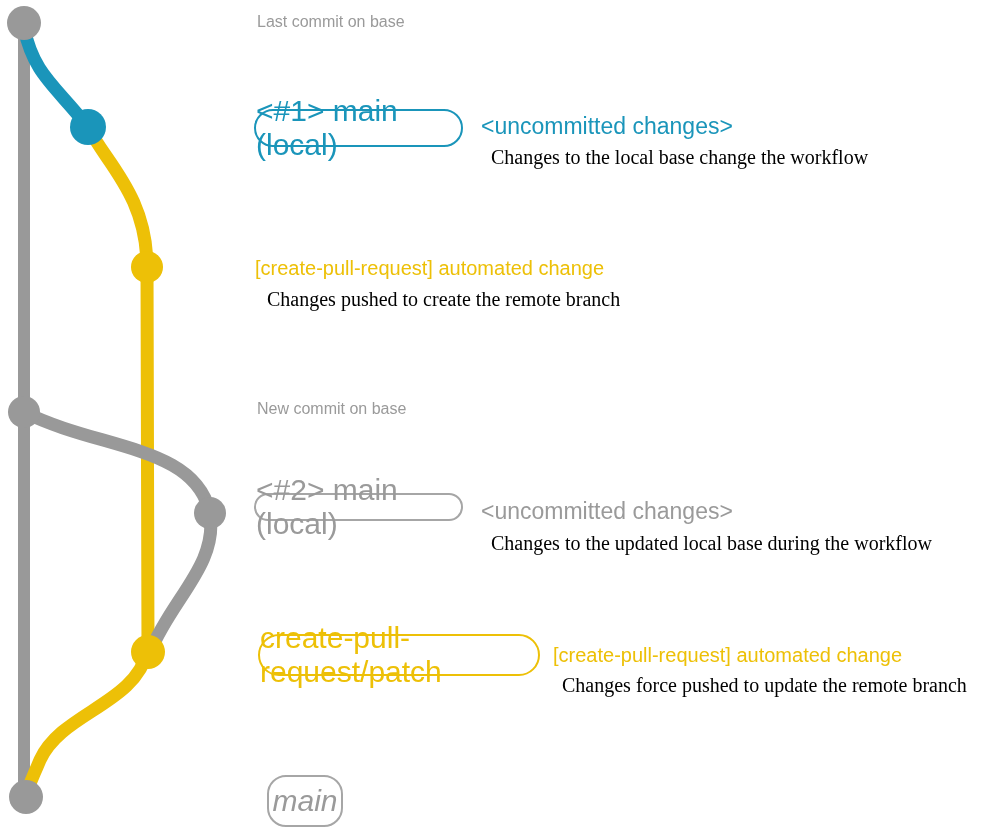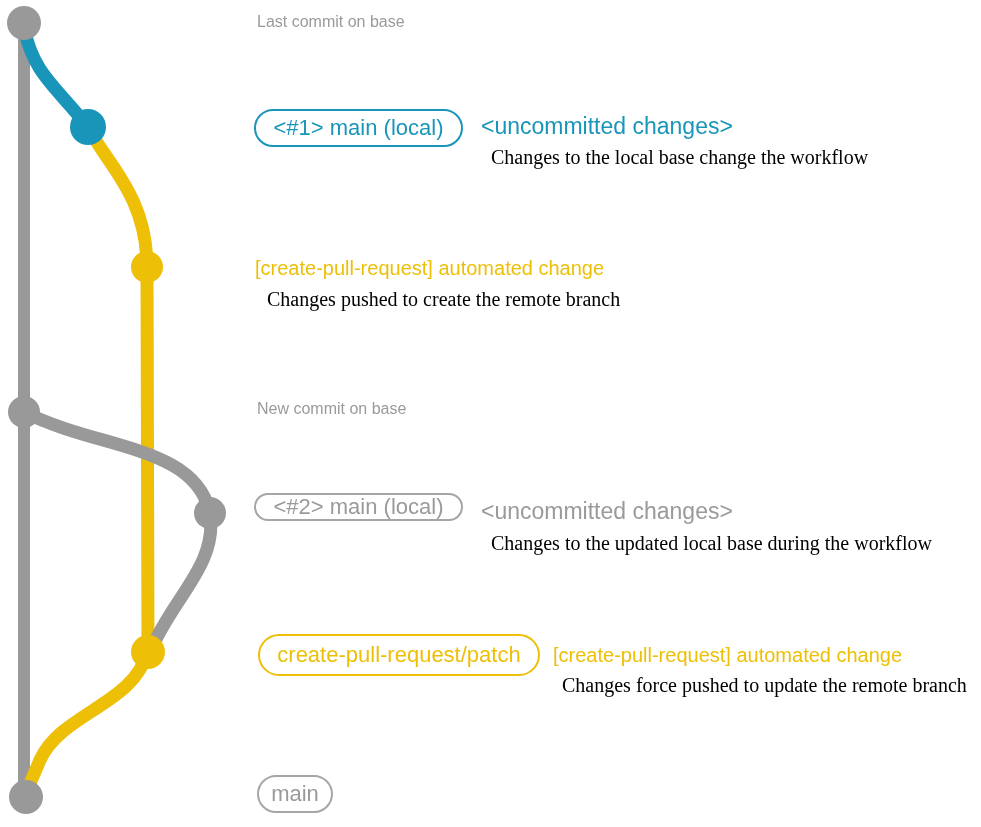--- a/index.html
+++ b/index.html
@@ -22,21 +22,21 @@
   .lbl-gray{color:var(--label-gray);font-size:16px;}
   .status-blue{color:var(--local-blue);font-size:23px;}
   .status-gray{color:var(--label-gray);font-size:23px;}
   .title-yellow{color:var(--branch-yellow);font-size:20px;}
   .note{color:var(--note-black);font-family:"Liberation Serif",serif;font-size:20px;}
   .badge{
     position:absolute;
     display:flex;align-items:center;justify-content:center;
     box-sizing:border-box;
     background:#ffffff;
-    font-size:22px;
+    font-size:30px;
     border:2px solid;
   }
   .badge-blue{border-color:var(--local-blue);color:var(--local-blue);}
   .badge-gray{border-color:#a6a6a6;color:var(--label-gray);}
   .badge-yellow{border-color:var(--branch-yellow);color:var(--branch-yellow);}
 </style>
 </head>
 <body>
 
 <div class="stage">
@@ -69,19 +69,19 @@
 
   <div class="txt title-yellow" style="left:255px;top:257px;">[create-pull-request] automated change</div>
   <div class="txt note" style="left:267px;top:288px;">Changes pushed to create the remote branch</div>
 
   <div class="txt lbl-gray" style="left:257px;top:400px;">New commit on base</div>
 
   <div class="badge badge-gray" style="left:254px;top:493px;width:209px;height:28px;border-radius:19px;">&lt;#2&gt; main (local)</div>
   <div class="txt status-gray" style="left:481px;top:498px;">&lt;uncommitted changes&gt;</div>
   <div class="txt note" style="left:491px;top:532px;">Changes to the updated local base during the workflow</div>
 
-  <div class="badge badge-yellow" style="left:258px;top:634px;width:282px;height:42px;border-radius:21px;text-align:center;">create-pull-request/patch</div>
+  <div class="badge badge-yellow" style="left:258px;top:634px;width:282px;height:42px;border-radius:21px;">create-pull-request/patch</div>
   <div class="txt title-yellow" style="left:553px;top:644px;">[create-pull-request] automated change</div>
   <div class="txt note" style="left:562px;top:674px;">Changes force pushed to update the remote branch</div>
 
-  <div class="badge badge-gray" style="left:257px;top:775px;width:76px;height:38px;border-radius:19px;">main</div>
+  <div class="badge badge-gray" style="left:267px;top:775px;width:76px;height:52px;border-radius:19px;font-style:italic;">main</div>
 
 </div>
 
 </body></html>

